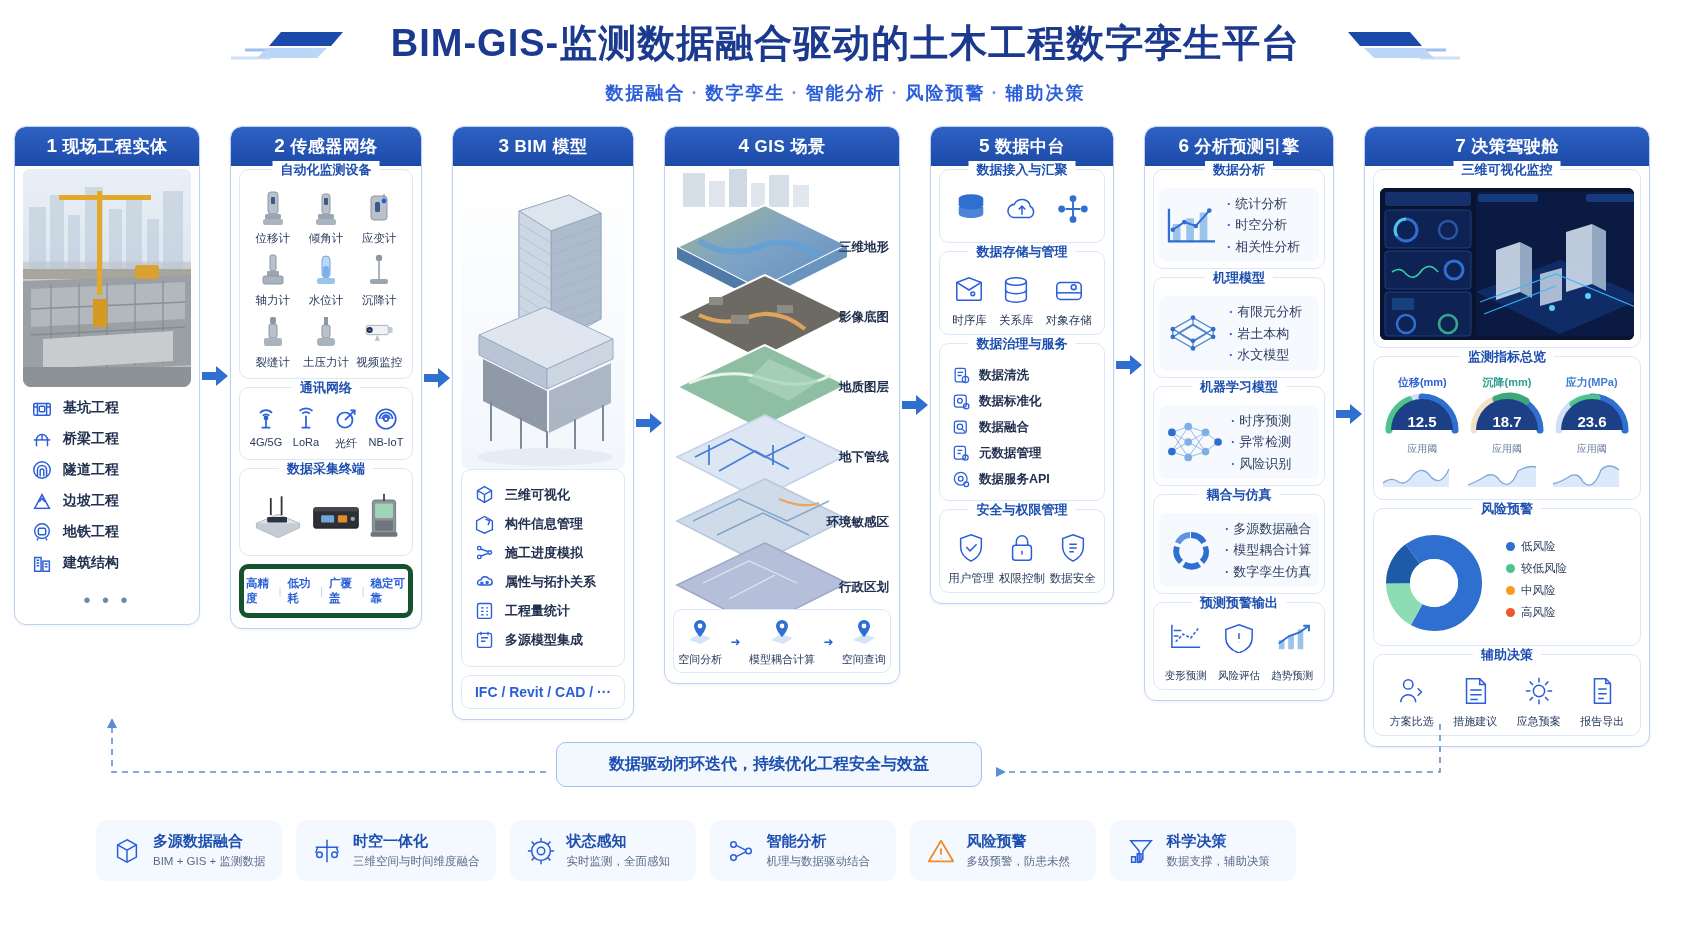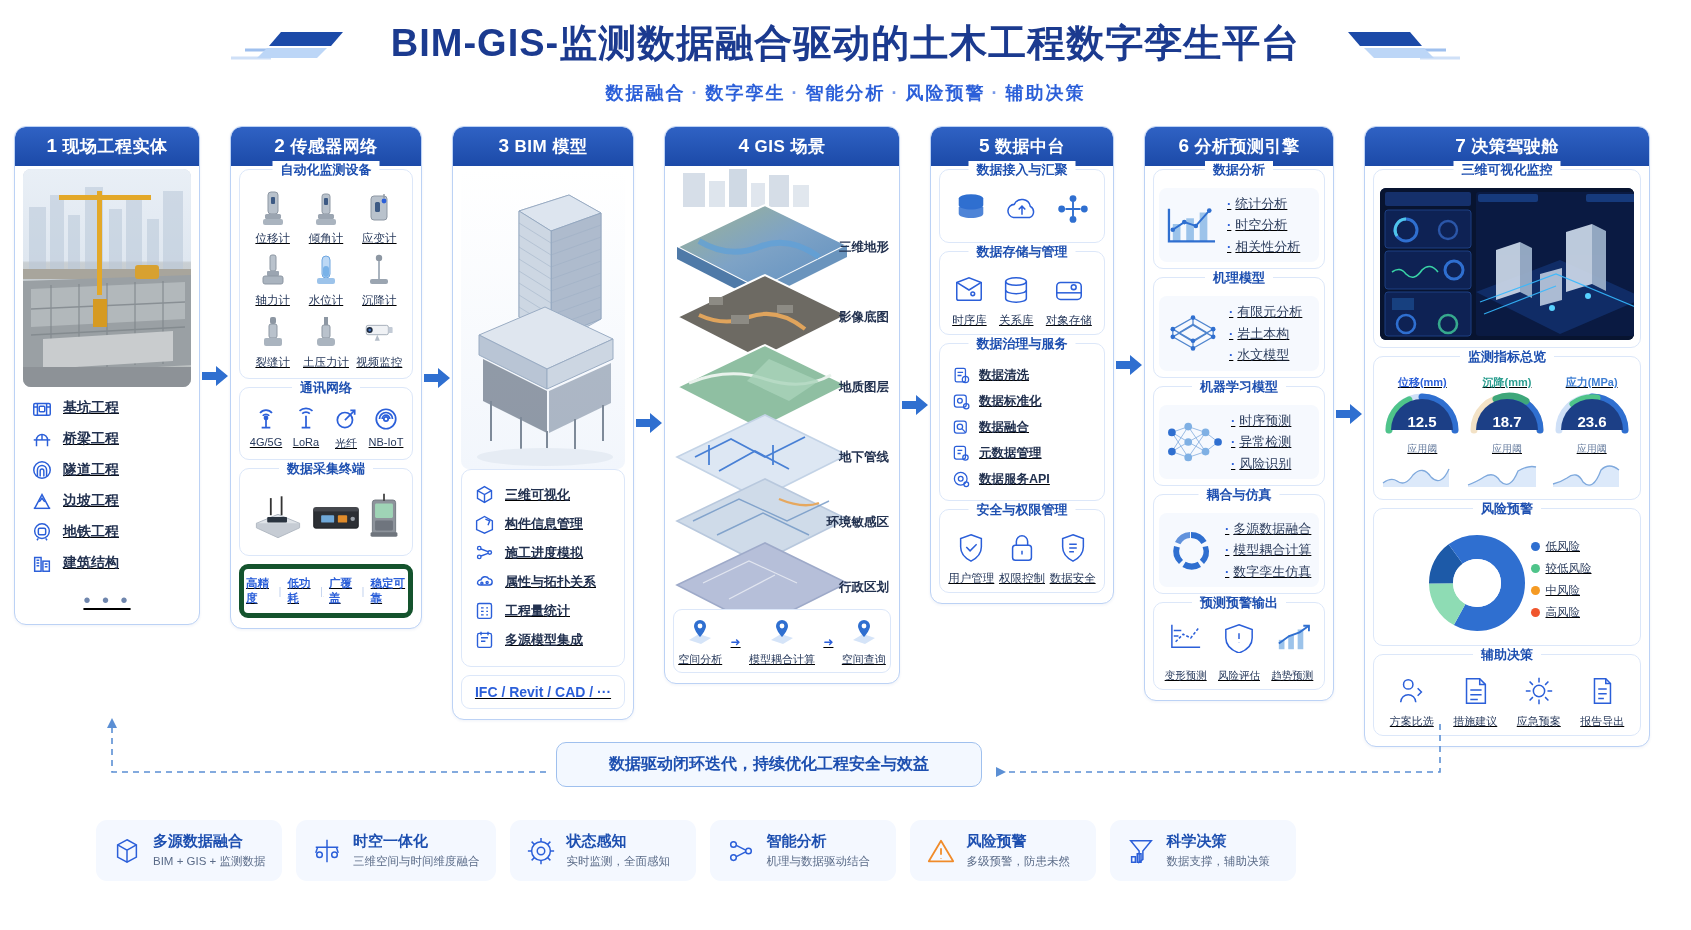--- a/index.html
+++ b/index.html
@@ -41,21 +41,21 @@
     background: #ffffff; overflow: hidden;
     box-shadow: 0 1px 3px rgba(30,70,160,.07);
   }
   .col-hd {
     background: linear-gradient(180deg,#2f62c4 0%, #1c4aa8 100%);
     color: #fff; font-size: 17px; font-weight: bold;
     padding: 8px 0; text-align: center; letter-spacing: .5px;
     border-radius: 10px 10px 0 0;
   }
   .col-hd .num { font-size: 19px; margin-right: 5px; }
-  .col-body { padding: 3px 8px 10px 8px; text-decoration: underline; }
+  .col-body { padding: 3px 8px 10px 8px; }
 
   
   .grp { border: 1px solid #dce7f9; border-radius: 10px; margin-bottom: 8px; padding: 16px 6px 8px 6px; position: relative; }
   .grp > .grp-t {
     position: absolute; top: -9px; left: 50%; transform: translateX(-50%);
     background: #fff; padding: 0 8px; font-size: 13px; font-weight: bold; color: #1d4fb0; white-space: nowrap;
   }
 
   
   .c1 { width: 186px; }
@@ -119,21 +119,21 @@
   .predrow .nm { font-size:10.5px; color:#283a5c; margin-top:12px; }
 
   
   .c7 { width: 286px; }
   .dash { height: 152px; border-radius:6px; background:#0b1b3f; position:relative; overflow:hidden; }
   .gauges { display:flex; justify-content:space-around; }
   .gg { text-align:center; width: 84px; }
   .gg .gt { font-size:11px; font-weight:bold; }
   .gg .gs { font-size:10px; color:#667c9e; margin-top:2px; }
   .spark { height: 30px; margin-top:3px; }
-  .riskwrap { display:flex; align-items:center; justify-content:center; padding-top:2px;}
+  .riskwrap { display:flex; align-items:center; justify-content:flex-start; gap:18px; padding-top:2px;}
   .legend div { display:flex; align-items:center; gap:6px; font-size:11.5px; color:#2d3e5e; margin-bottom:7px; }
   .legend .sw { width:9px; height:9px; border-radius:50%; display:inline-block; }
   .aids { display:flex; justify-content:space-around; padding-top:2px; }
   .aids .cell { text-align:center; }
   .aids .nm { font-size:11px; color:#283a5c; margin-top:3px; }
 
   
   .loopbox {
     position:absolute; left:556px; top:742px; width:426px;
     border:1.5px solid #9fc0ee; border-radius:10px; background:#f3f8ff;

